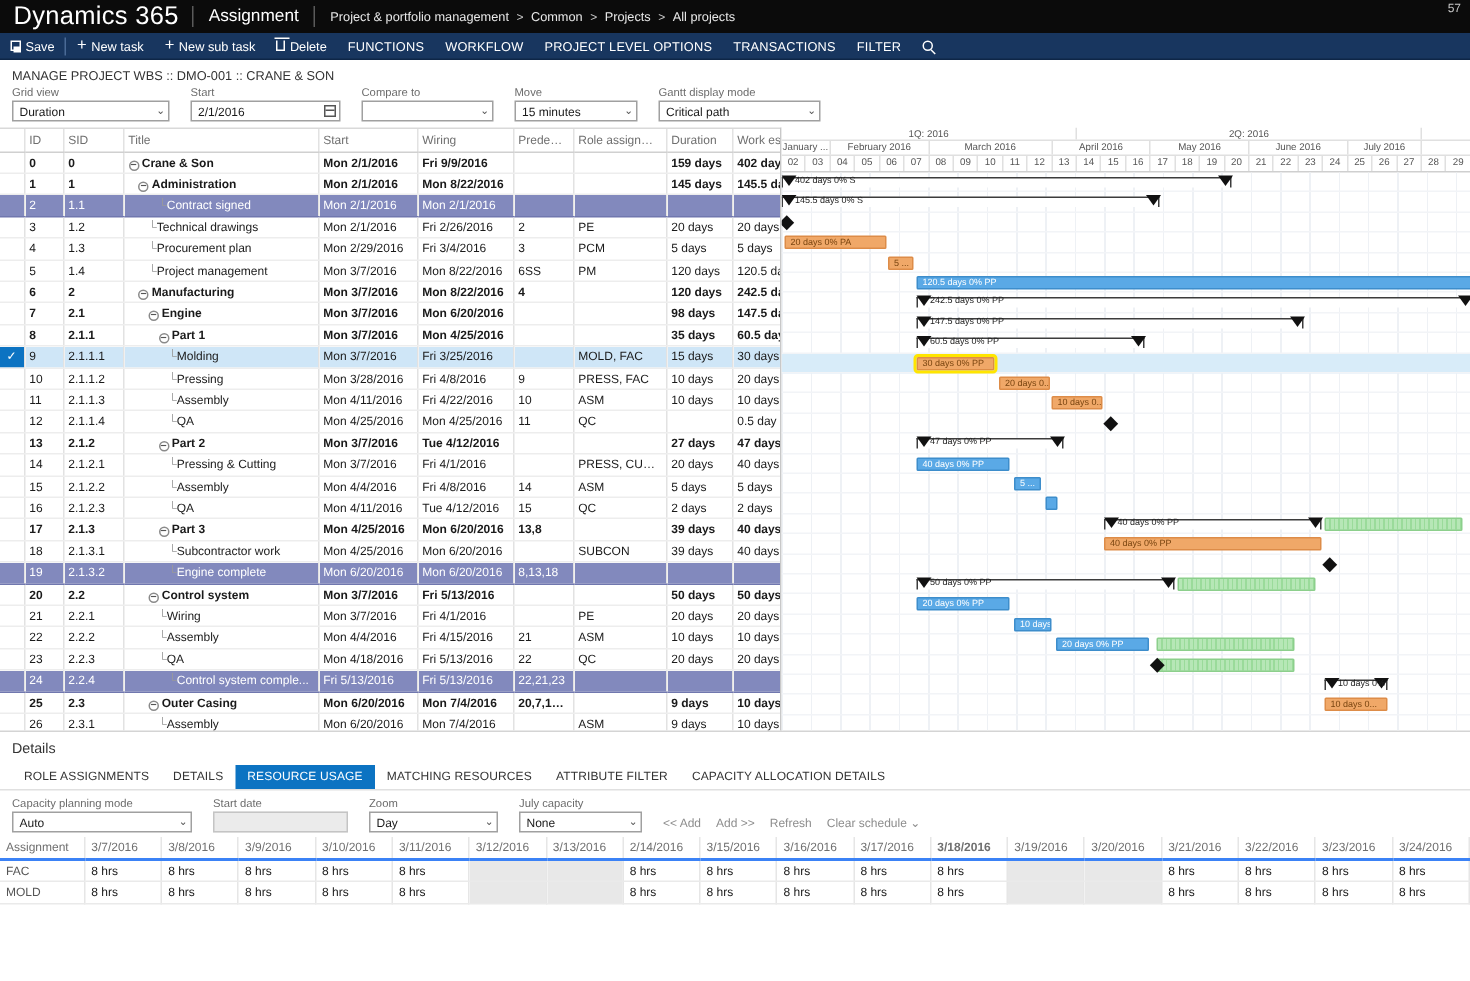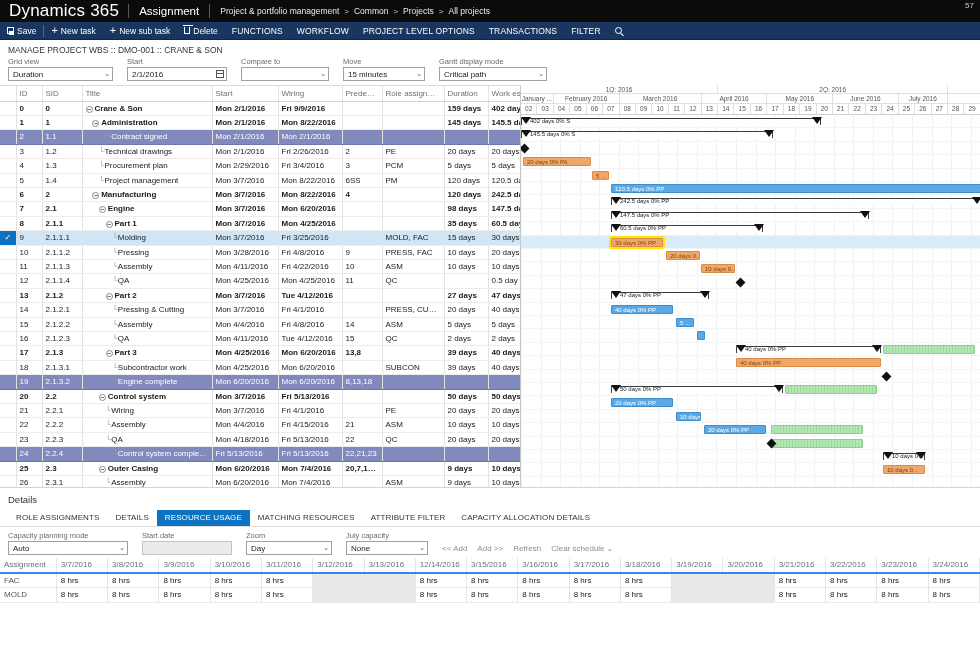--- a/index.html
+++ b/index.html
@@ -759,25 +759,25 @@
     <thead>
       <tr id="ru-head">
           <th class="ru-name">Assignment</th>
           <th style="width: 51px;">3/7/2016</th>
           <th style="width: 51px;">3/8/2016</th>
           <th style="width: 51px;">3/9/2016</th>
           <th style="width: 51px;">3/10/2016</th>
           <th style="width: 51px;">3/11/2016</th>
           <th style="width: 51px;">3/12/2016</th>
           <th style="width: 51px;">3/13/2016</th>
-          <th style="width: 51px;">12/14/2016</th>
+          <th style="width: 51px;">2/14/2016</th>
           <th style="width: 51px;">3/15/2016</th>
           <th style="width: 51px;">3/16/2016</th>
           <th style="width: 51px;">3/17/2016</th>
-          <th style="width: 51px;">3/18/2016</th>
+          <th style="width: 51px; font-weight: bold;">3/18/2016</th>
           <th style="width: 51px;">3/19/2016</th>
           <th style="width: 51px;">3/20/2016</th>
           <th style="width: 51px;">3/21/2016</th>
           <th style="width: 51px;">3/22/2016</th>
           <th style="width: 51px;">3/23/2016</th>
           <th style="width: 51px;">3/24/2016</th>
         </tr>
     </thead>
     <tbody id="ru-body">
         <tr>

